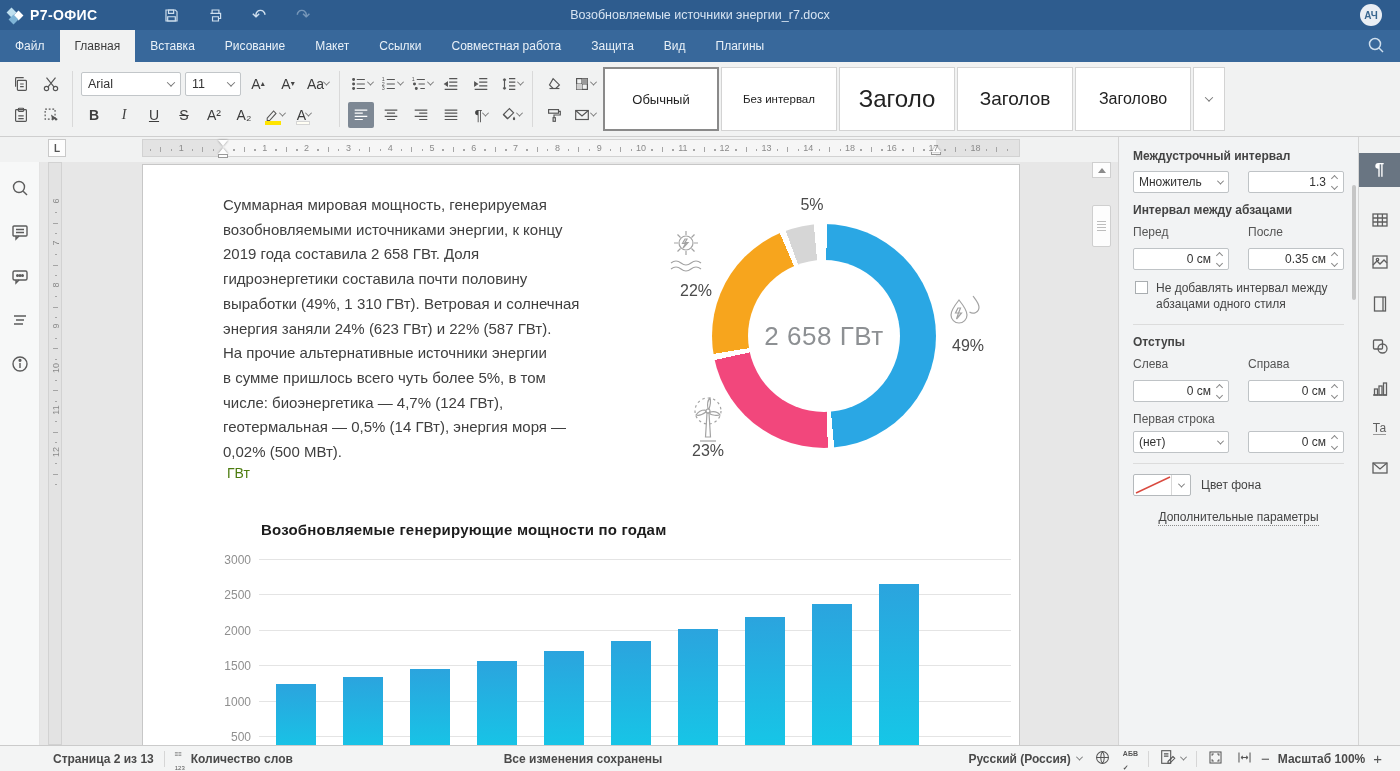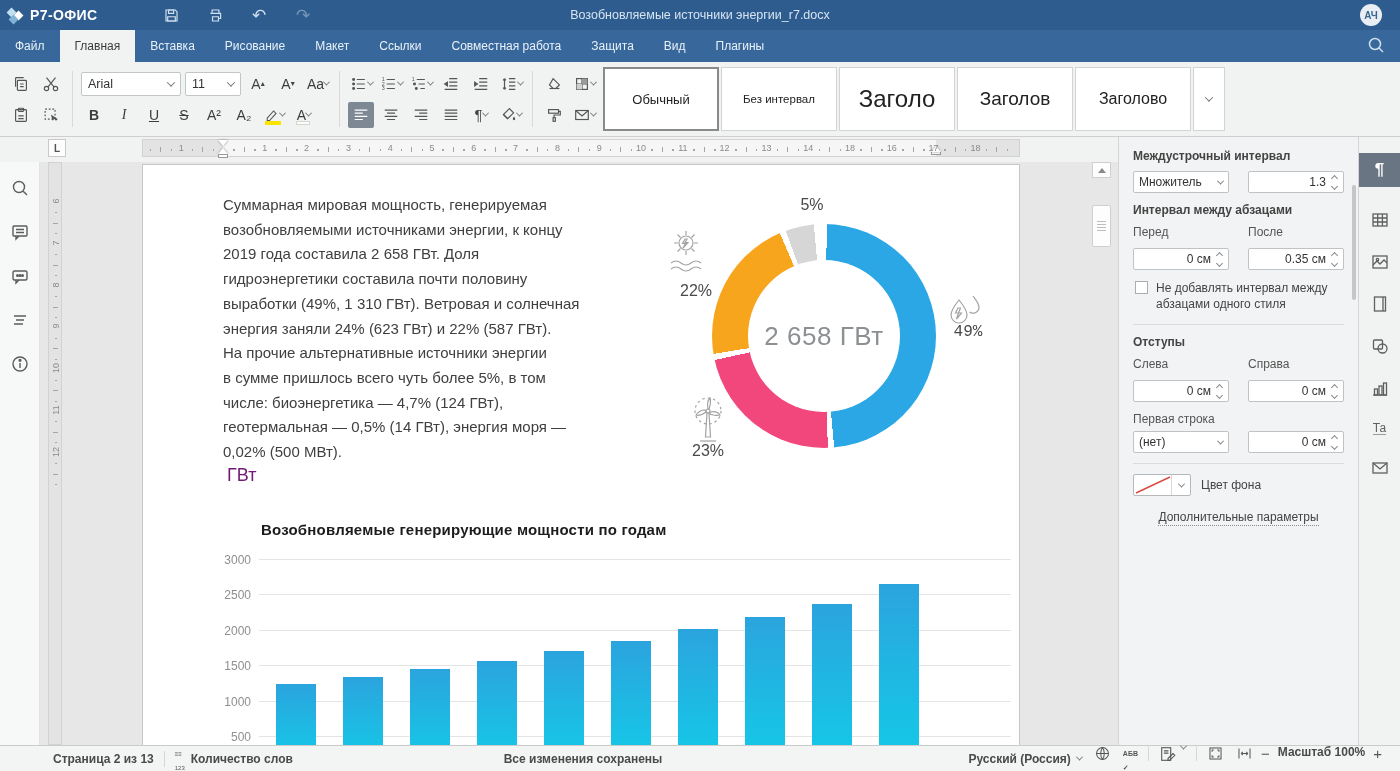--- a/index.html
+++ b/index.html
@@ -79,21 +79,21 @@
   .doc-text { position:absolute; left:80px; top:28px; width:430px; font-size:15px; line-height:24.7px; color:#404040; }
 
   
   .donut { position:absolute; left:569px; top:59px; width:224px; height:224px; border-radius:50%; }
   .donut-hole { position:absolute; left:36px; top:36px; width:152px; height:152px; background:#fff; border-radius:50%; display:flex; align-items:center; justify-content:center; }
   .donut-center { font-size:26px; color:#8d9093; letter-spacing:.5px; }
   .callout { position:absolute; font-size:16px; color:#4a4a4a; text-align:center; }
   .call-ic svg { stroke:#a3a3a3; fill:none; stroke-width:1.2; }
 
   
-  .bc-unit { position:absolute; left:84px; top:300px; font-size:18px; color:#701a75; }
+  .bc-unit { position:absolute; left:84px; top:300px; font-size:14px; color:#4d7c0f; }
   .bc-title { position:absolute; left:118px; top:356px; font-size:15px; font-weight:bold; color:#1c1c1c; letter-spacing:.2px; }
   .bc-plot { position:absolute; left:0; top:0; width:878px; height:600px; }
   .gridline { position:absolute; left:116px; width:752px; height:1px; background:#e4e4e4; }
   .gl-label { position:absolute; width:40px; text-align:right; font-size:12px; color:#8f8f8f; transform:translateY(-6px); left:68px; }
   .bar { position:absolute; width:40px; background:linear-gradient(180deg,#2ba4de 0%,#13cbe8 100%); }
 
   .doc-scrollbar { position:absolute; right:6px; top:0; width:20px; height:100%; }
   .sb-btn { position:absolute; top:0; left:0; width:19px; height:16px; background:#fdfdfd; border:1px solid #cfcfcf; display:flex; align-items:center; justify-content:center; }
   .sb-btn .tri { width:0; height:0; border-left:4px solid transparent; border-right:4px solid transparent; border-bottom:5px solid #8a8a8a; }
   .sb-thumb { position:absolute; top:43px; left:0; width:19px; height:42px; background:#fdfdfd; border:1px solid #cfcfcf; border-radius:2px; display:flex; align-items:center; justify-content:center; flex-direction:column; gap:2px; }
@@ -131,21 +131,21 @@
   .rr-item.active { background:#697582; }
   .rr-pilcrow { color:#fff; font-size:17px; font-weight:bold; }
   .rr-ta { font-size:12px; color:#5f5f5f; border-bottom:1px solid #9a9a9a; line-height:12px; }
 
   
   .statusbar { position:absolute; left:0; bottom:0; width:1400px; height:26px; background:#f3f4f4; border-top:1px solid #cbcbcb; display:flex; align-items:center; font-size:12px; font-weight:bold; color:#4a4a4a;padding-left:20px; }
   .st-sep { width:1px; height:16px; background:#d6d6d6; margin:0 10px; }
   .st-item { display:flex; align-items:center; gap:6px; }
   .st-ic svg { stroke:#555; fill:none; stroke-width:1.2; }
   .st-center { position:absolute; left:500px; width:166px; text-align:center; }
-  .st-right { position:absolute; right:10px; display:flex; }
+  .st-right { position:absolute; right:10px; display:flex; align-items:center; }
   .st-123 { font-size:6px; color:#555; line-height:5px; text-align:center; font-weight:normal; }
   .st-abc { font-size:7px; line-height:6px; font-weight:bold; color:#555; text-align:center; }
   .zoom-glyph { font-size:15px; font-weight:normal; padding:0 8px; color:#555; }
 </style>
 </head>
 <body>
 
 <div class="app">
 
   <header class="topbar">
@@ -605,21 +605,21 @@
         </div>
 
       <div class="donut" id="donut" style="background: conic-gradient(rgb(255, 255, 255) 0%, rgb(255, 255, 255) 0.45%, rgb(42, 167, 228) 0.45%, rgb(42, 167, 228) 48.55%, rgb(255, 255, 255) 48.55%, rgb(255, 255, 255) 49%, rgb(255, 255, 255) 49%, rgb(255, 255, 255) 49.45%, rgb(242, 71, 124) 49.45%, rgb(242, 71, 124) 71.55%, rgb(255, 255, 255) 71.55%, rgb(255, 255, 255) 72%, rgb(255, 255, 255) 72%, rgb(255, 255, 255) 72.45%, rgb(247, 165, 29) 72.45%, rgb(247, 165, 29) 93.55%, rgb(255, 255, 255) 93.55%, rgb(255, 255, 255) 94%, rgb(255, 255, 255) 94%, rgb(255, 255, 255) 94.45%, rgb(214, 214, 214) 94.45%, rgb(214, 214, 214) 98.55%, rgb(255, 255, 255) 98.55%, rgb(255, 255, 255) 99%);">
         <div class="donut-hole">
             <span class="donut-center">2 658 ГВт</span>
           </div>
       </div>
       <div class="callout" style="left:644px;top:31px;width:50px;">5%</div>
       <div class="callout" style="left:531px;top:117px;width:44px;">22%</div>
       <div class="callout" style="left:541px;top:277px;width:48px;">23%</div>
-      <div class="callout" style="left:801px;top:158px;width:48px;font-family:Liberation Mono, monospace;">49%</div>
+      <div class="callout" style="left:801px;top:172px;width:48px;">49%</div>
       <span class="call-ic" style="position:absolute;left:518px;top:62px;">
         <svg width="50" height="52" viewBox="0 0 50 52">
             <circle cx="25" cy="16" r="7"></circle>
             <path d="M25 4v4M25 24v4M13 16h4M33 16h4M16.5 7.5l3 3M30.5 21.5l3 3M33.5 7.5l-3 3M19.5 21.5l-3 3"></path>
             <path d="M24 12l-2.5 4.5h3L22 21l5-5.5h-3L26 12z"></path>
             <path d="M10 36q5-4 10 0t10 0 10 0" fill="none"></path>
             <path d="M10 42q5-4 10 0t10 0 10 0" fill="none"></path>
           </svg>
       </span>
       <span class="call-ic" style="position:absolute;left:543px;top:230px;">

